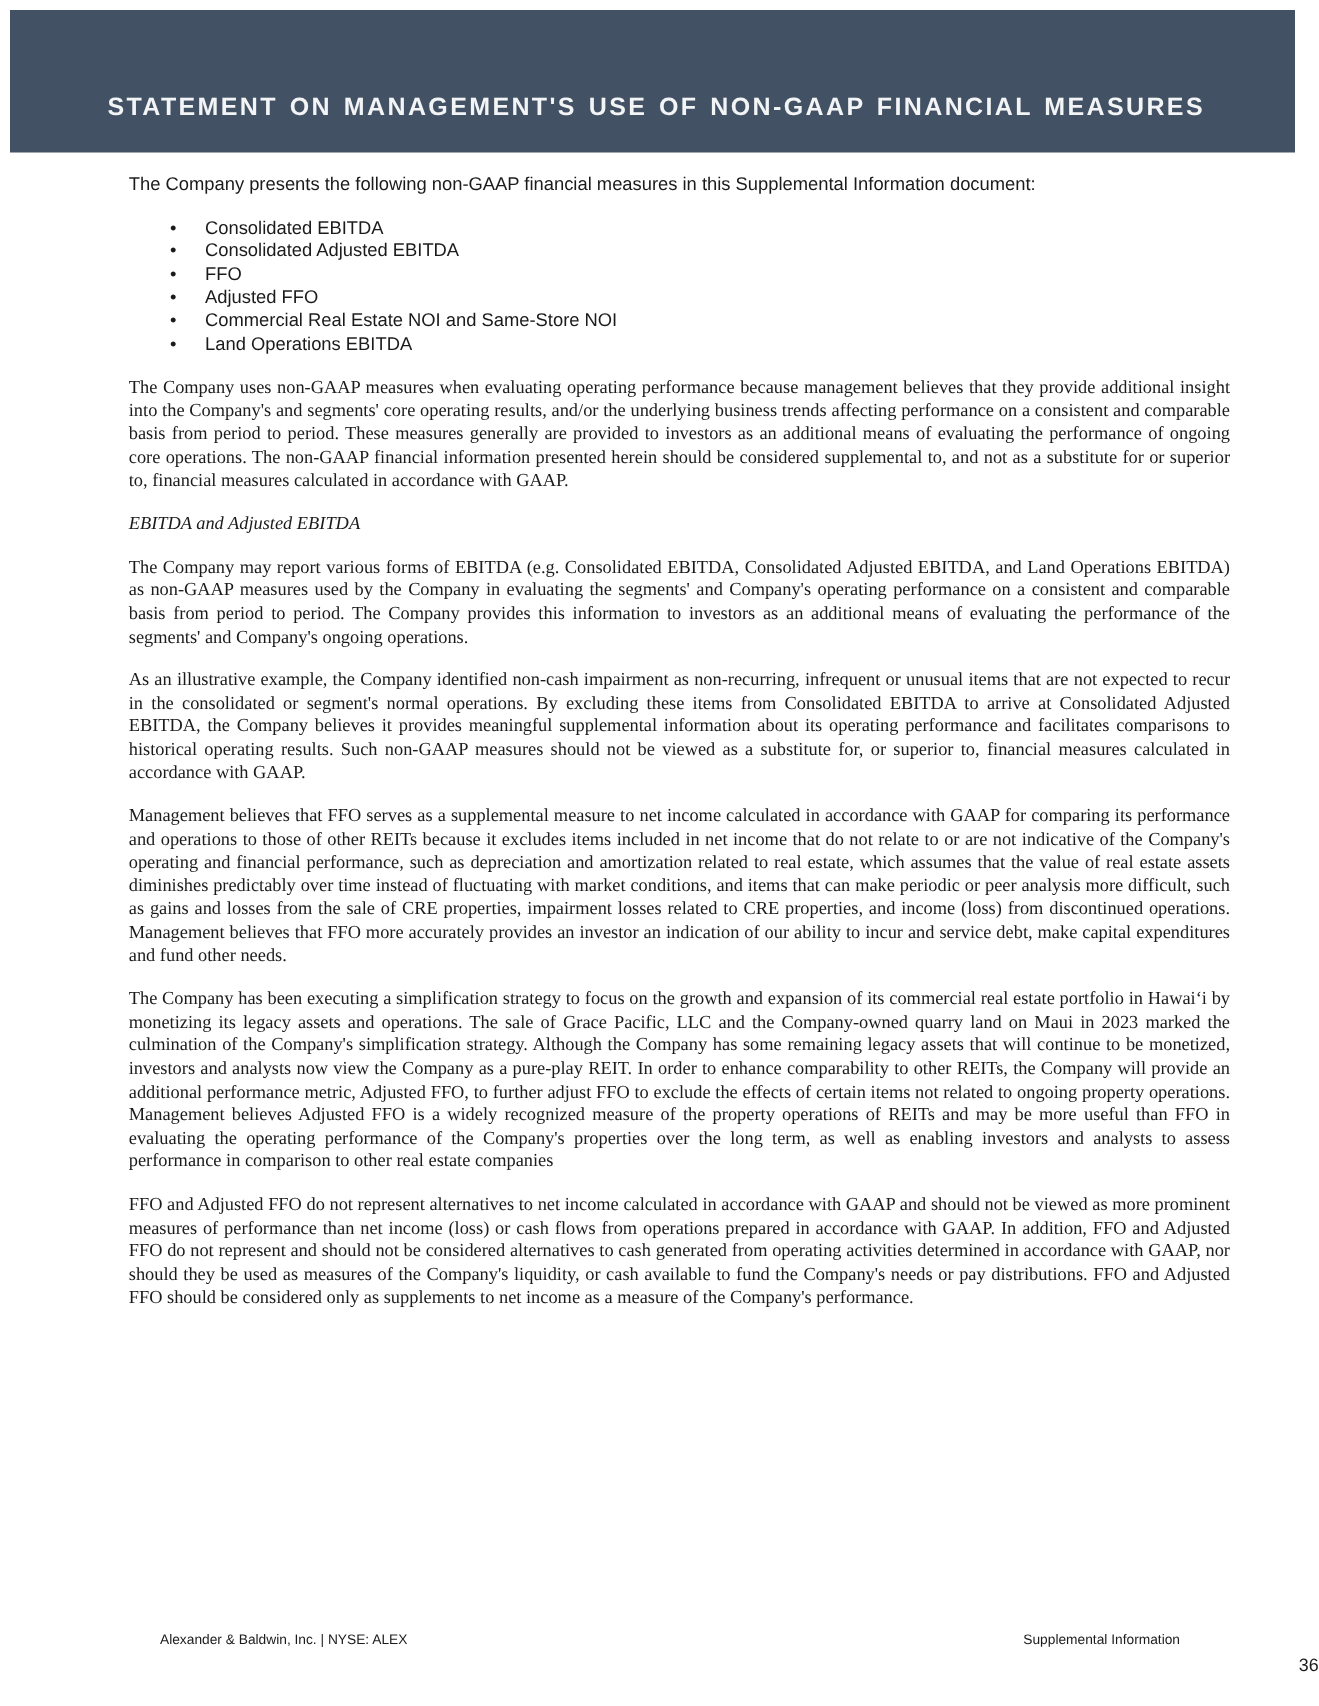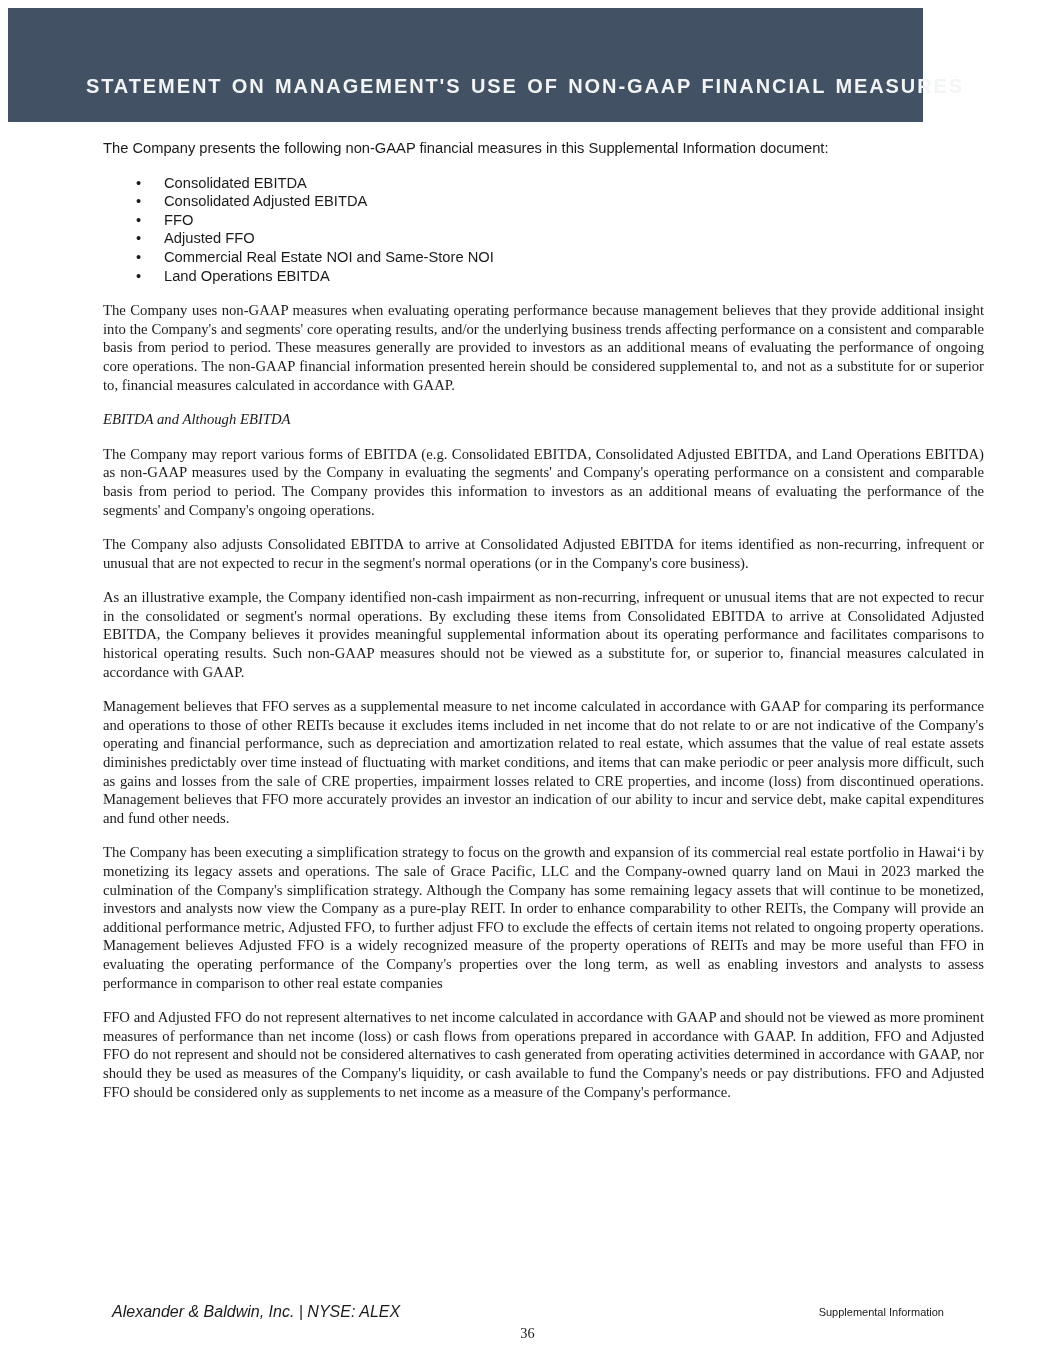--- a/index.html
+++ b/index.html
@@ -9,21 +9,21 @@
     height: 1365px;
     background: #ffffff;
     overflow: hidden;
     font-family: "Liberation Sans", "DejaVu Sans", sans-serif;
     color: #1b1b1b;
   }
   .banner {
     position: absolute;
     left: 8px;
     top: 8px;
-    width: 915px;
+    width: 1028px;
     height: 114px;
     background: var(--banner-bg, #425163);
     box-sizing: border-box;
     display: flex;
     align-items: flex-end;
     padding: 0 10px 26px 78px;
   }
   .banner h1 {
     margin: 0;
     font-size: 20px;
@@ -67,42 +67,40 @@
   h2.block {
     font-size: 14.7px;
     line-height: 18.6px;
     font-weight: normal;
     font-style: italic;
     text-align: left;
     margin: 16px 0 0 0;
   }
   .footer-left {
     position: absolute;
-    left: 112px;
+    left: 128px;
     top: 1303px;
-    font-size: 16px;
+    font-size: 11px;
     line-height: 18px;
-    font-style: italic;
   }
   .footer-right {
     position: absolute;
     right: 111px;
     top: 1303px;
     font-size: 11px;
     line-height: 18px;
   }
   .page-number {
     position: absolute;
     left: 0;
     right: 0;
     top: 1324px;
-    text-align: center;
+    text-align: right;
     font-size: 14.3px;
     line-height: 18px;
-    font-family: Liberation Serif, serif;
   }
 </style>
 </head>
 <body>
 
 <div class="page">
 
   <header class="banner">
     <h1>STATEMENT ON MANAGEMENT'S USE OF NON-GAAP FINANCIAL MEASURES</h1>
   </header>
@@ -133,25 +131,24 @@
         <span>Commercial Real Estate NOI and Same-Store NOI</span>
       </li>
       <li>
         <span class="dot">•</span>
         <span>Land Operations EBITDA</span>
       </li>
     </ul>
 
     <p class="block">The Company uses non-GAAP measures when evaluating operating performance because management believes that they provide additional insight into the Company's and segments' core operating results, and/or the underlying business trends affecting performance on a consistent and comparable basis from period to period. These measures generally are provided to investors as an additional means of evaluating the performance of ongoing core operations. The non-GAAP financial information presented herein should be considered supplemental to, and not as a substitute for or superior to, financial measures calculated in accordance with GAAP.</p>
 
-    <h2 class="block">EBITDA and Although EBITDA</h2>
+    <h2 class="block">EBITDA and Adjusted EBITDA</h2>
 
     <p class="block">The Company may report various forms of EBITDA (e.g. Consolidated EBITDA, Consolidated Adjusted EBITDA, and Land Operations EBITDA) as non-GAAP measures used by the Company in evaluating the segments' and Company's operating performance on a consistent and comparable basis from period to period. The Company provides this information to investors as an additional means of evaluating the performance of the segments' and Company's ongoing operations.</p>
 
-    <p class="block">The Company also adjusts Consolidated EBITDA to arrive at Consolidated Adjusted EBITDA for items identified as non-recurring, infrequent or unusual that are not expected to recur in the segment's normal operations (or in the Company's core business).</p>
 
     <p class="block">As an illustrative example, the Company identified non-cash impairment as non-recurring, infrequent or unusual items that are not expected to recur in the consolidated or segment's normal operations. By excluding these items from Consolidated EBITDA to arrive at Consolidated Adjusted EBITDA, the Company believes it provides meaningful supplemental information about its operating performance and facilitates comparisons to historical operating results. Such non-GAAP measures should not be viewed as a substitute for, or superior to, financial measures calculated in accordance with GAAP.</p>
 
 
     <p class="block">Management believes that FFO serves as a supplemental measure to net income calculated in accordance with GAAP for comparing its performance and operations to those of other REITs because it excludes items included in net income that do not relate to or are not indicative of the Company's operating and financial performance, such as depreciation and amortization related to real estate, which assumes that the value of real estate assets diminishes predictably over time instead of fluctuating with market conditions, and items that can make periodic or peer analysis more difficult, such as gains and losses from the sale of CRE properties, impairment losses related to CRE properties, and income (loss) from discontinued operations. Management believes that FFO more accurately provides an investor an indication of our ability to incur and service debt, make capital expenditures and fund other needs.</p>
 
     <p class="block">The Company has been executing a simplification strategy to focus on the growth and expansion of its commercial real estate portfolio in Hawaiʻi by monetizing its legacy assets and operations. The sale of Grace Pacific, LLC and the Company-owned quarry land on Maui in 2023 marked the culmination of the Company's simplification strategy. Although the Company has some remaining legacy assets that will continue to be monetized, investors and analysts now view the Company as a pure-play REIT. In order to enhance comparability to other REITs, the Company will provide an additional performance metric, Adjusted FFO, to further adjust FFO to exclude the effects of certain items not related to ongoing property operations. Management believes Adjusted FFO is a widely recognized measure of the property operations of REITs and may be more useful than FFO in evaluating the operating performance of the Company's properties over the long term, as well as enabling investors and analysts to assess performance in comparison to other real estate companies</p>
 
     <p class="block">FFO and Adjusted FFO do not represent alternatives to net income calculated in accordance with GAAP and should not be viewed as more prominent measures of performance than net income (loss) or cash flows from operations prepared in accordance with GAAP. In addition, FFO and Adjusted FFO do not represent and should not be considered alternatives to cash generated from operating activities determined in accordance with GAAP, nor should they be used as measures of the Company's liquidity, or cash available to fund the Company's needs or pay distributions. FFO and Adjusted FFO should be considered only as supplements to net income as a measure of the Company's performance.</p>
 

